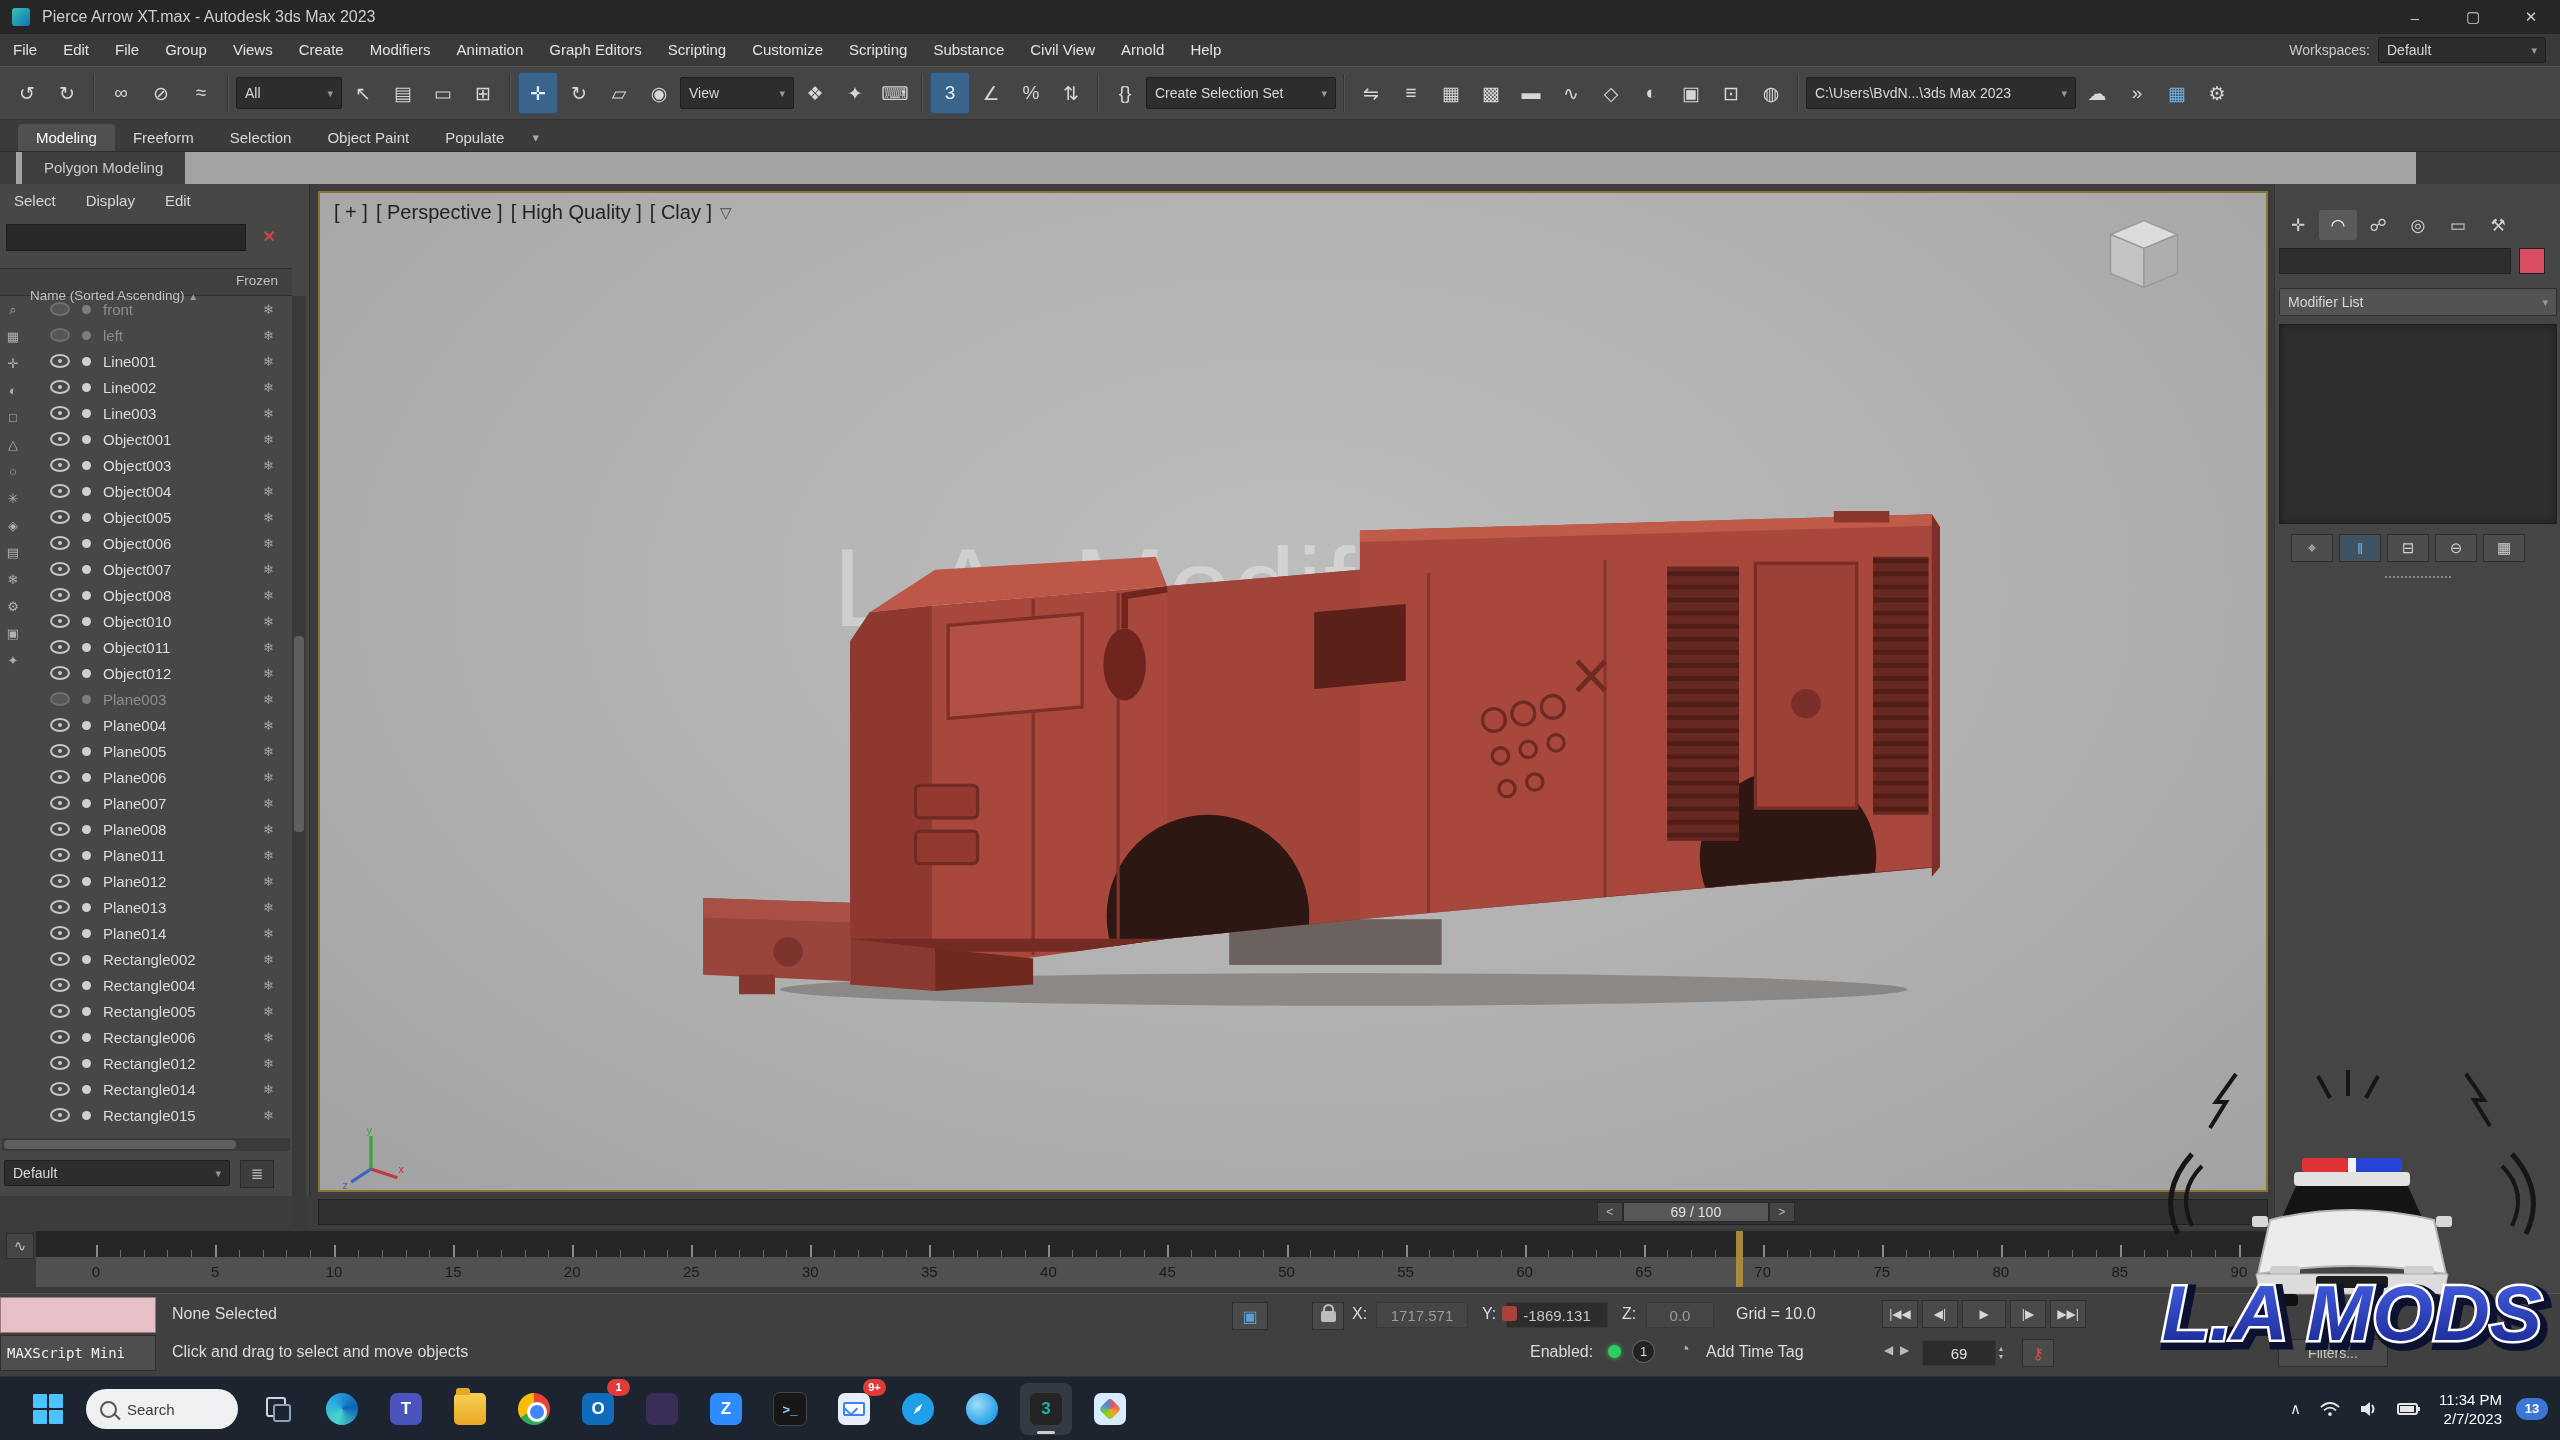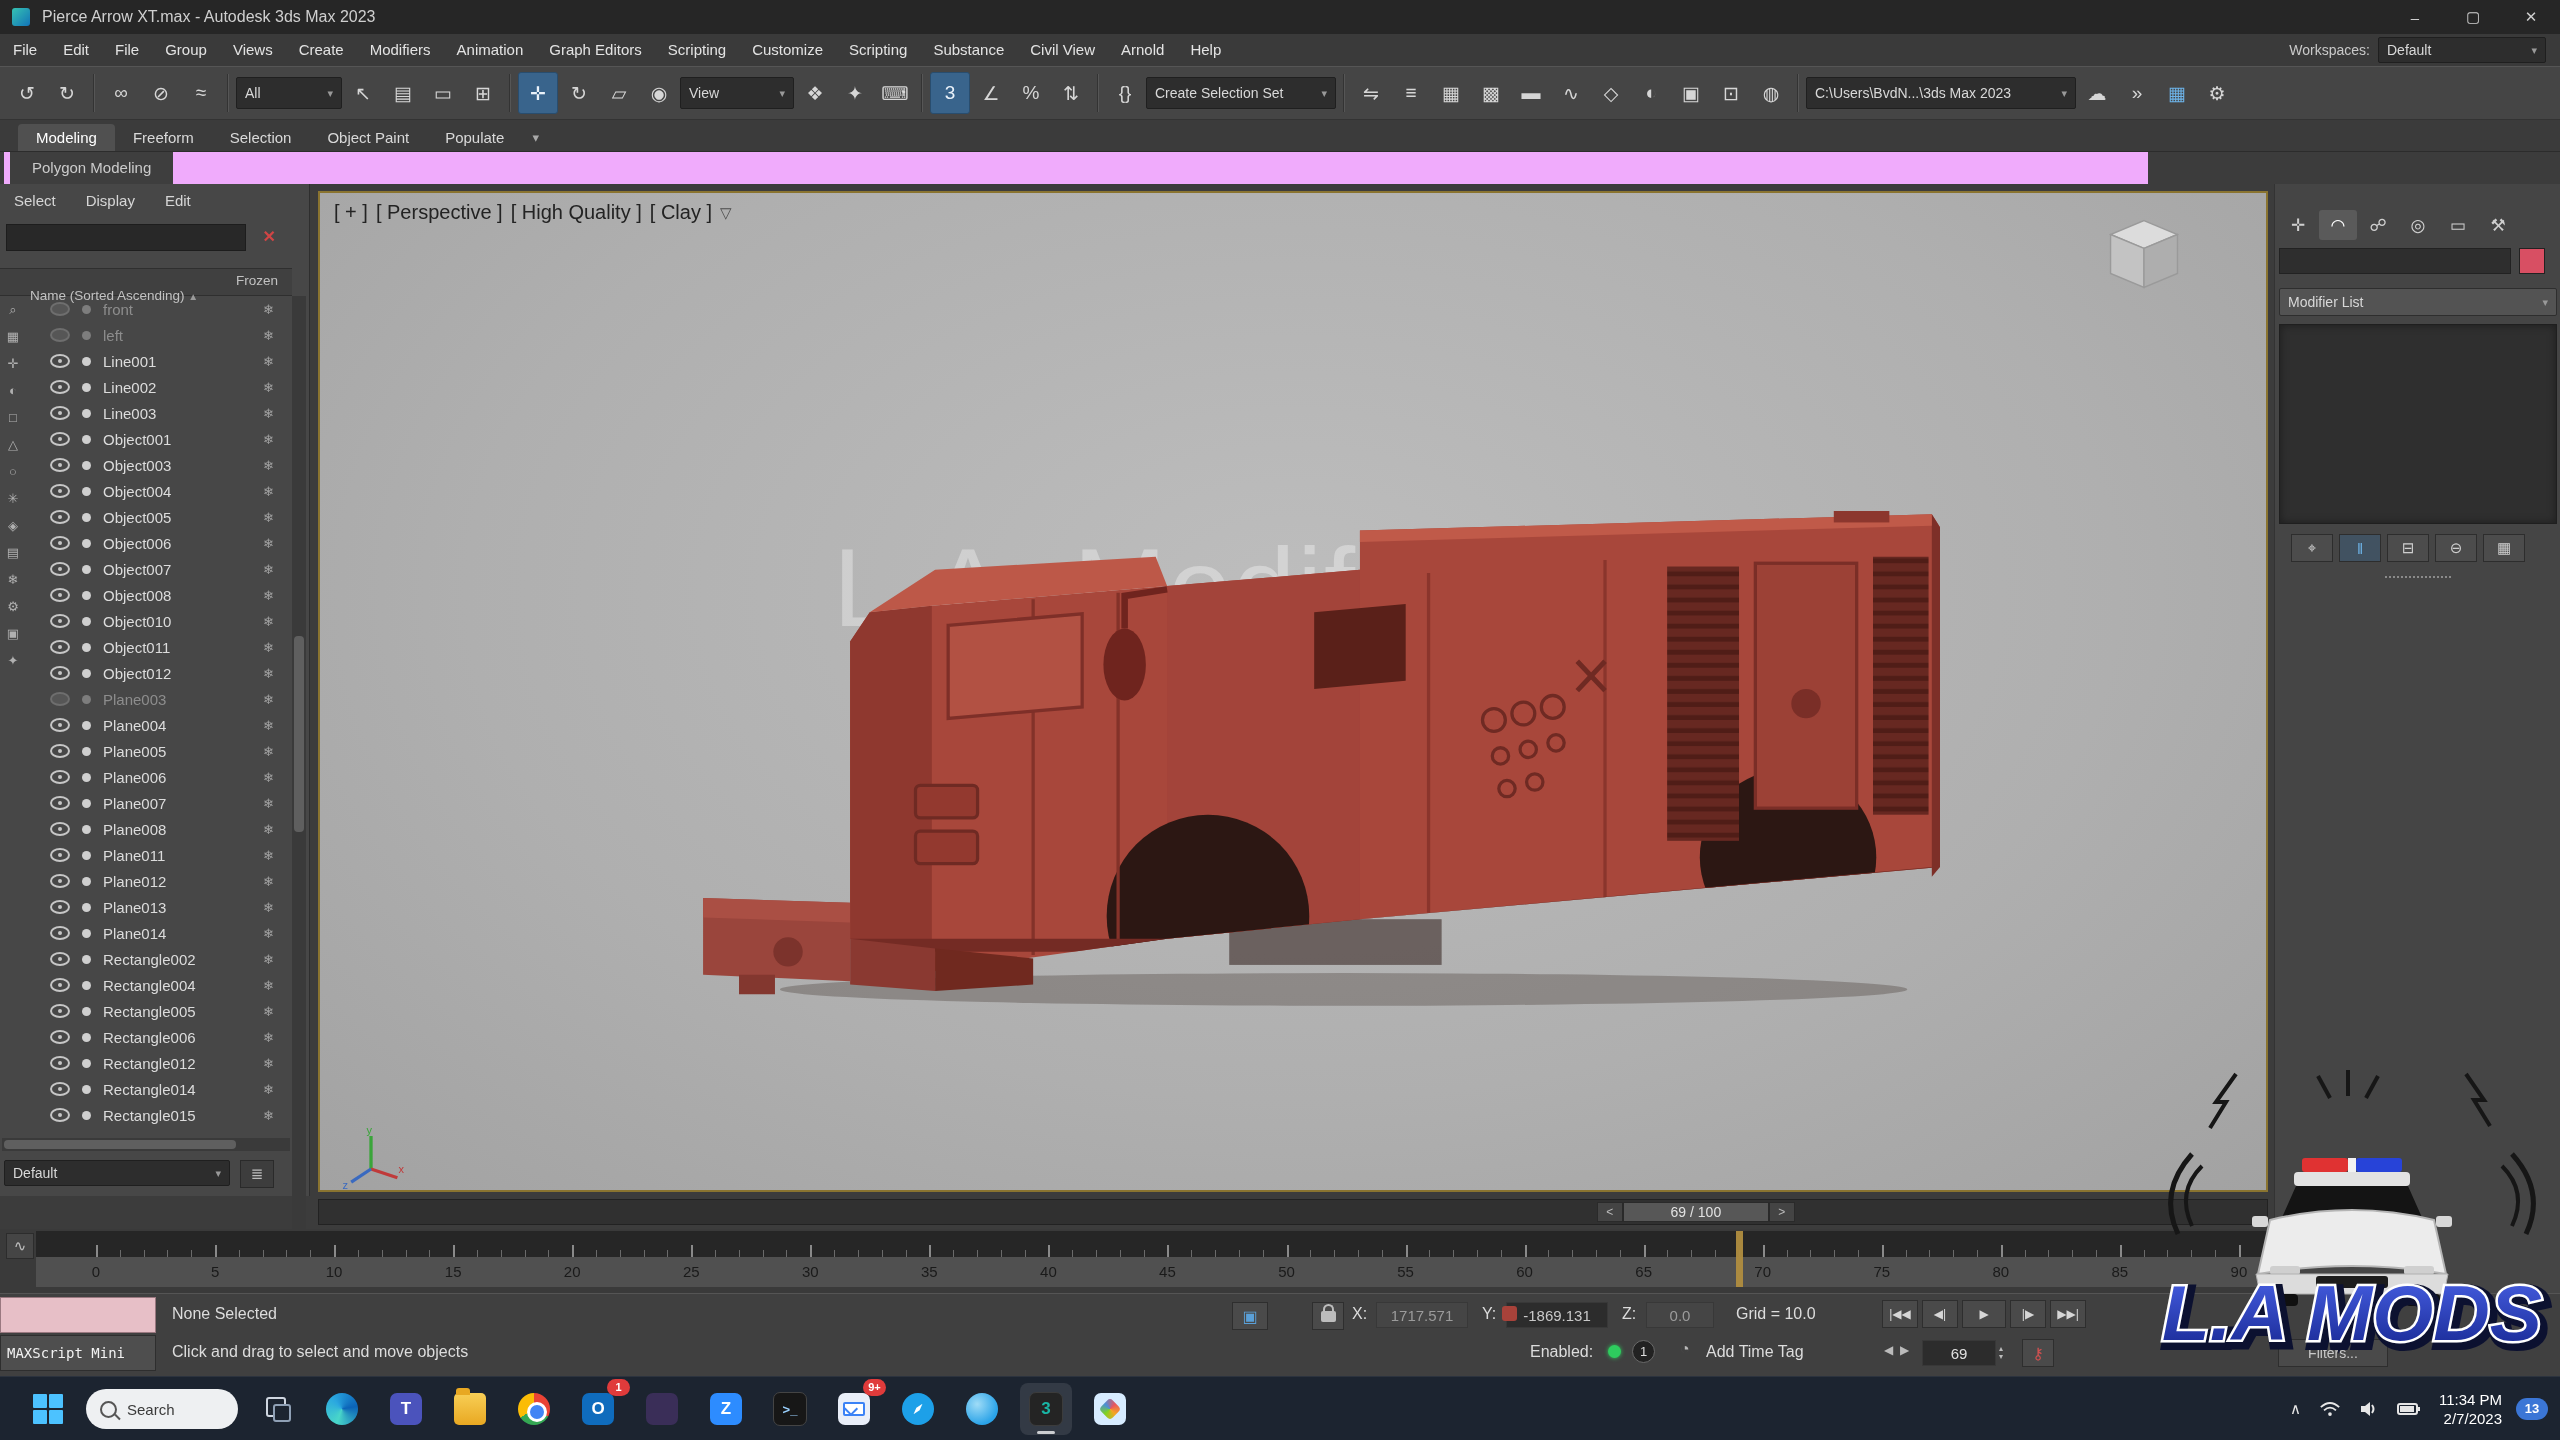--- a/index.html
+++ b/index.html
@@ -27,21 +27,21 @@
   .tbtn.act{background:#39648c;border:1px solid #294d6e;color:#eaf2fa;}
   .tbtn.blu{color:#6db3e8;}
   .tsep{width:2px;height:38px;margin:0 5px;background:linear-gradient(to right,#333 50%,#565656 50%);}
   .tdd{height:30px;}
 
   
   #ribbontabs{position:absolute;left:0;top:120px;width:2560px;height:32px;background:#3b3b3b;border-bottom:1px solid #2c2c2c;display:flex;align-items:flex-end;padding-left:18px;box-sizing:border-box;}
   .rtab{color:#d9d9d9;font-size:15px;padding:5px 18px;}
   .rtab.on{background:#505050;border-radius:4px 4px 0 0;color:#fff;}
   .rb-extra{color:#a9a9a9;font-size:13px;padding:6px 10px;}
-  #polystrip{position:absolute;left:4px;top:152px;width:2144px;height:32px;background:#f0abfc;}
+  #polystrip{position:absolute;left:16px;top:152px;width:2400px;height:32px;background:#a3a3a3;}
   #polytab{position:absolute;left:6px;top:0;height:32px;line-height:32px;padding:0 22px;background:#3e3e3e;color:#cbcbcb;font-size:15px;}
 
   
   #explorer{position:absolute;left:0;top:184px;width:310px;height:1012px;background:#474747;border-right:1px solid #2e2e2e;box-sizing:border-box;}
   #exp-menus{position:absolute;left:14px;top:8px;display:flex;gap:30px;}
   #exp-menus span{color:#d6d6d6;font-size:15px;}
   #exp-search{position:absolute;left:6px;top:40px;width:276px;height:27px;}
   #exp-search input{position:absolute;left:0;top:0;width:240px;height:27px;background:#282828;border:1px solid #1d1d1d;color:#ddd;box-sizing:border-box;}
   #exp-search .clr{position:absolute;right:6px;top:3px;color:#d04545;font-size:16px;font-weight:bold;}
   #exp-head{position:absolute;left:0;top:84px;width:292px;height:26px;background:#404040;border-top:1px solid #2f2f2f;border-bottom:1px solid #2f2f2f;}

